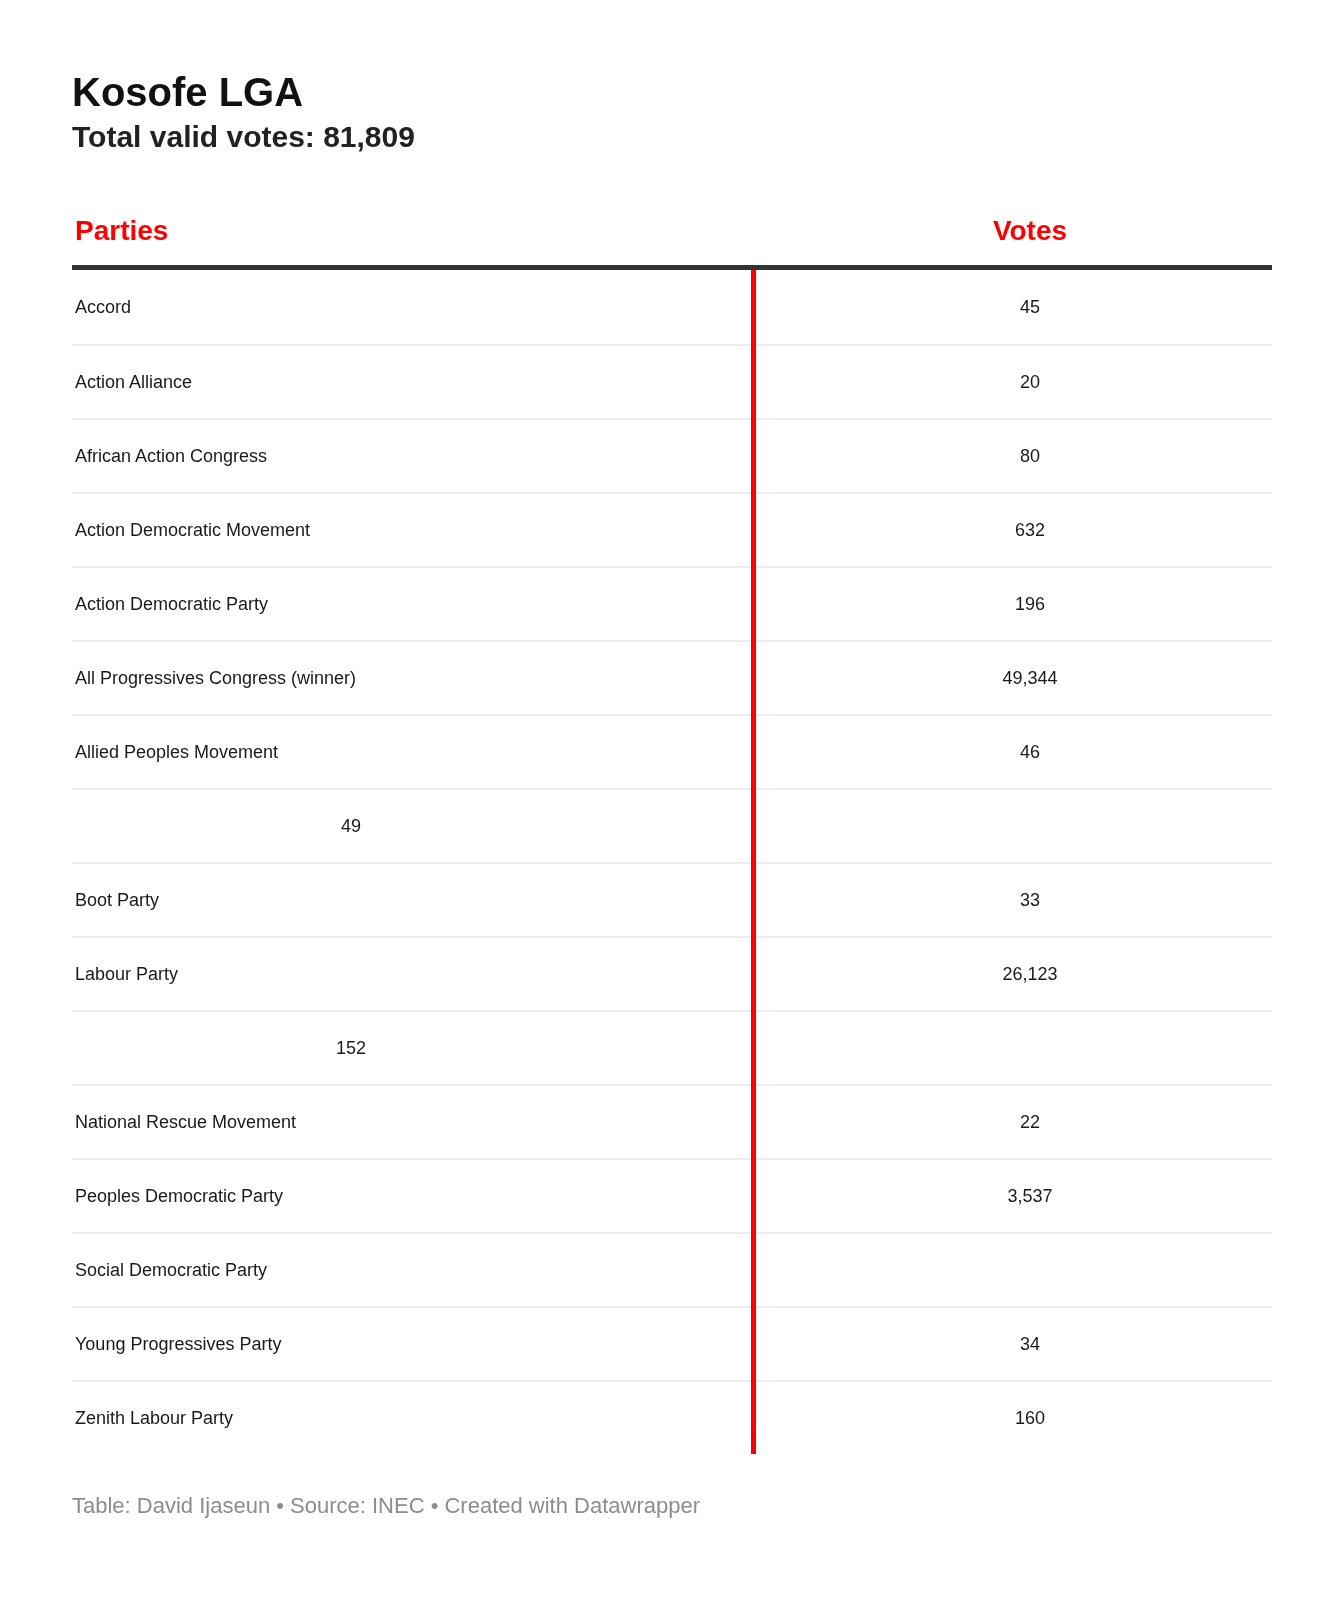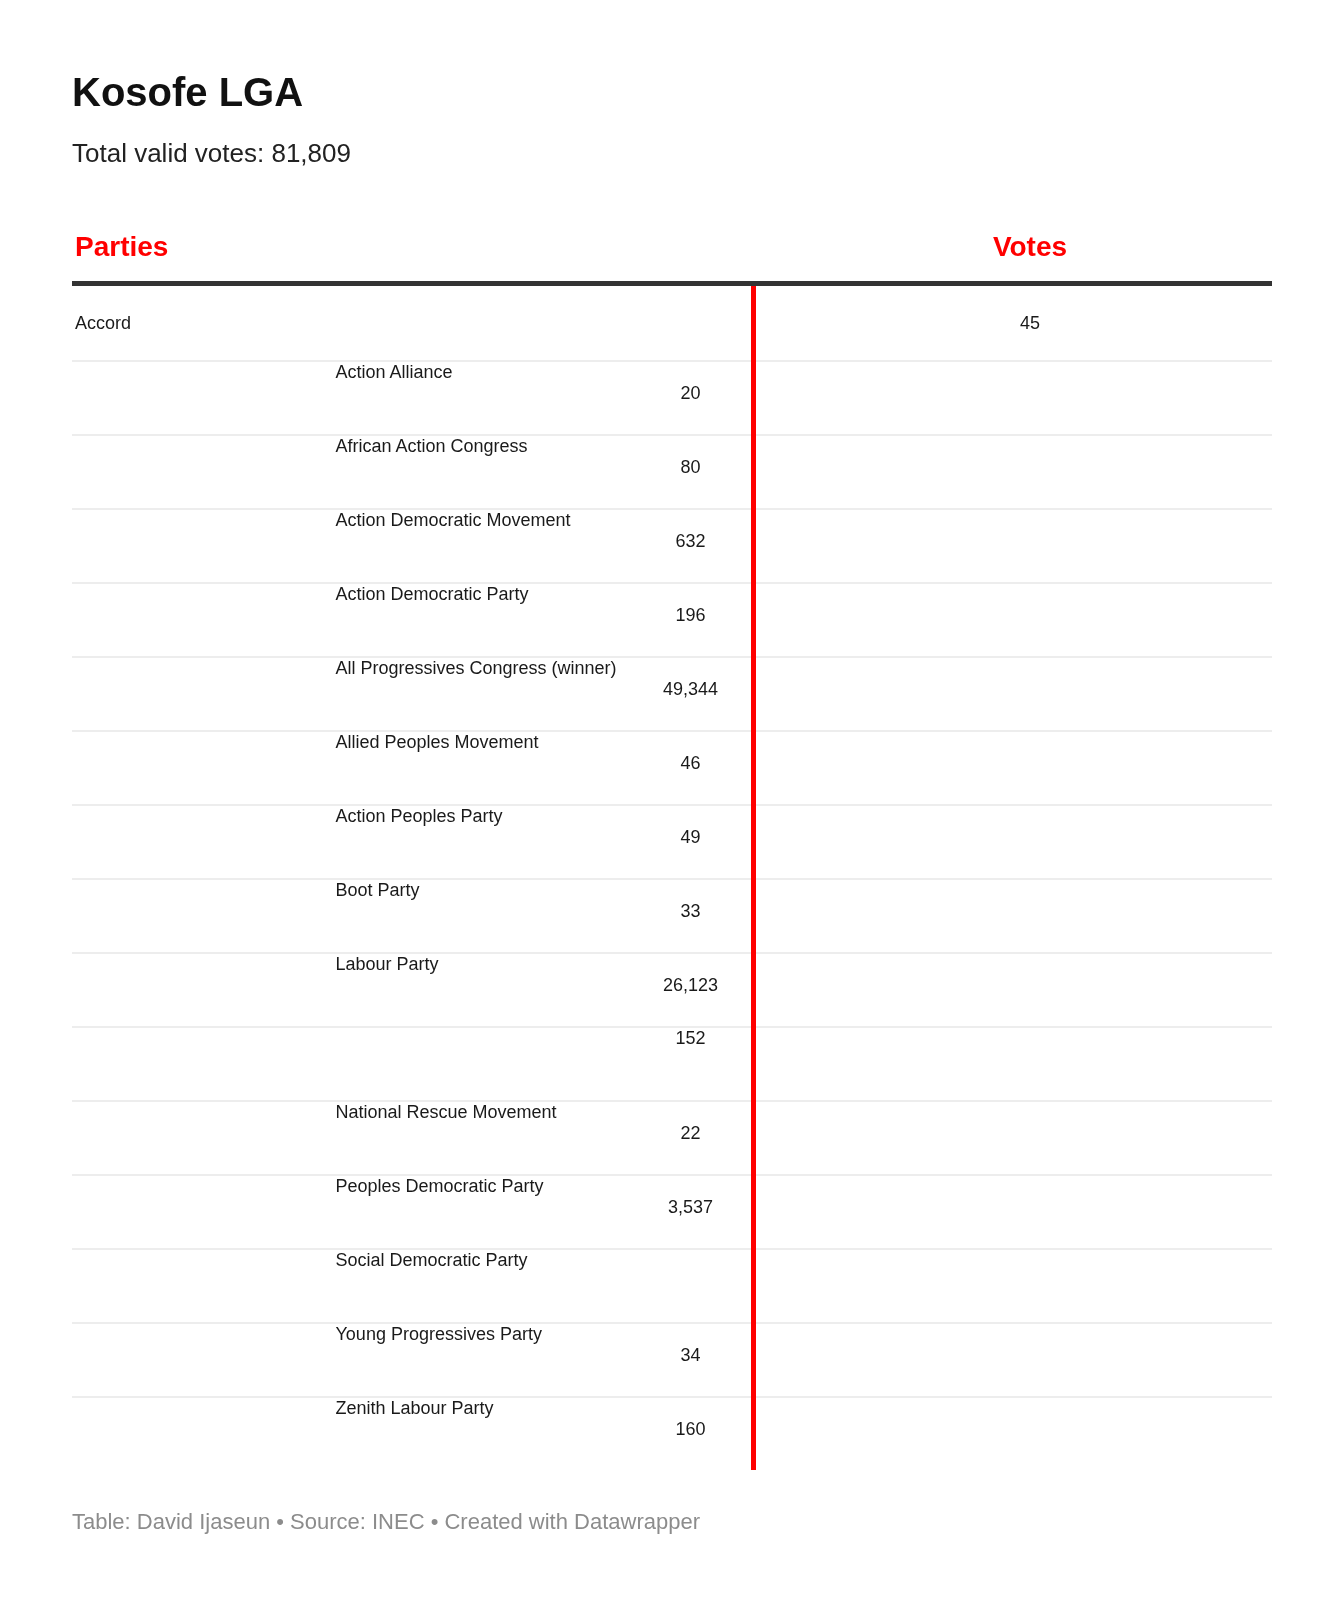--- a/index.html
+++ b/index.html
@@ -23,24 +23,24 @@
   }
   .title {
     margin: 68px 0 0 0;
     font-size: 40px;
     line-height: 48px;
     font-weight: 700;
     color: #111111;
     letter-spacing: 0;
   }
   .subtitle {
-    margin: 20px 0 0 0;
-    font-size: 26px;
+    margin: 4px 0 0 0;
+    font-size: 30px;
     line-height: 34px;
-    font-weight: 400;
+    font-weight: 700;
     color: #222222;
   }
   .thead {
     display: flex;
     margin-top: 60px;
     font-size: 28px;
     line-height: 34px;
     font-weight: 700;
     color: #ff0000;
     padding-bottom: 17px;
@@ -77,21 +77,20 @@
   .row {
     display: flex;
     height: 74px;
     align-items: center;
     box-sizing: border-box;
     font-size: 18px;
     color: #1a1a1a;
   }
   .row + .row {
     border-top: 2px solid #ededed;
-    flex-direction: column;
   }
   .cell.party {
     width: 679px;
     padding-left: 3px;
     box-sizing: border-box;
     text-align: left;
     white-space: nowrap;
   }
   .cell.votes {
     width: 521px;
@@ -144,21 +143,20 @@
       </div>
       <div class="row">
         <div class="cell party">All Progressives Congress (winner)</div>
         <div class="cell votes">49,344</div>
       </div>
       <div class="row">
         <div class="cell party">Allied Peoples Movement</div>
         <div class="cell votes">46</div>
       </div>
       <div class="row">
-        <div class="cell party">Action Peoples Party</div>
         <div class="cell votes">49</div>
       </div>
       <div class="row">
         <div class="cell party">Boot Party</div>
         <div class="cell votes">33</div>
       </div>
       <div class="row">
         <div class="cell party">Labour Party</div>
         <div class="cell votes">26,123</div>
       </div>

